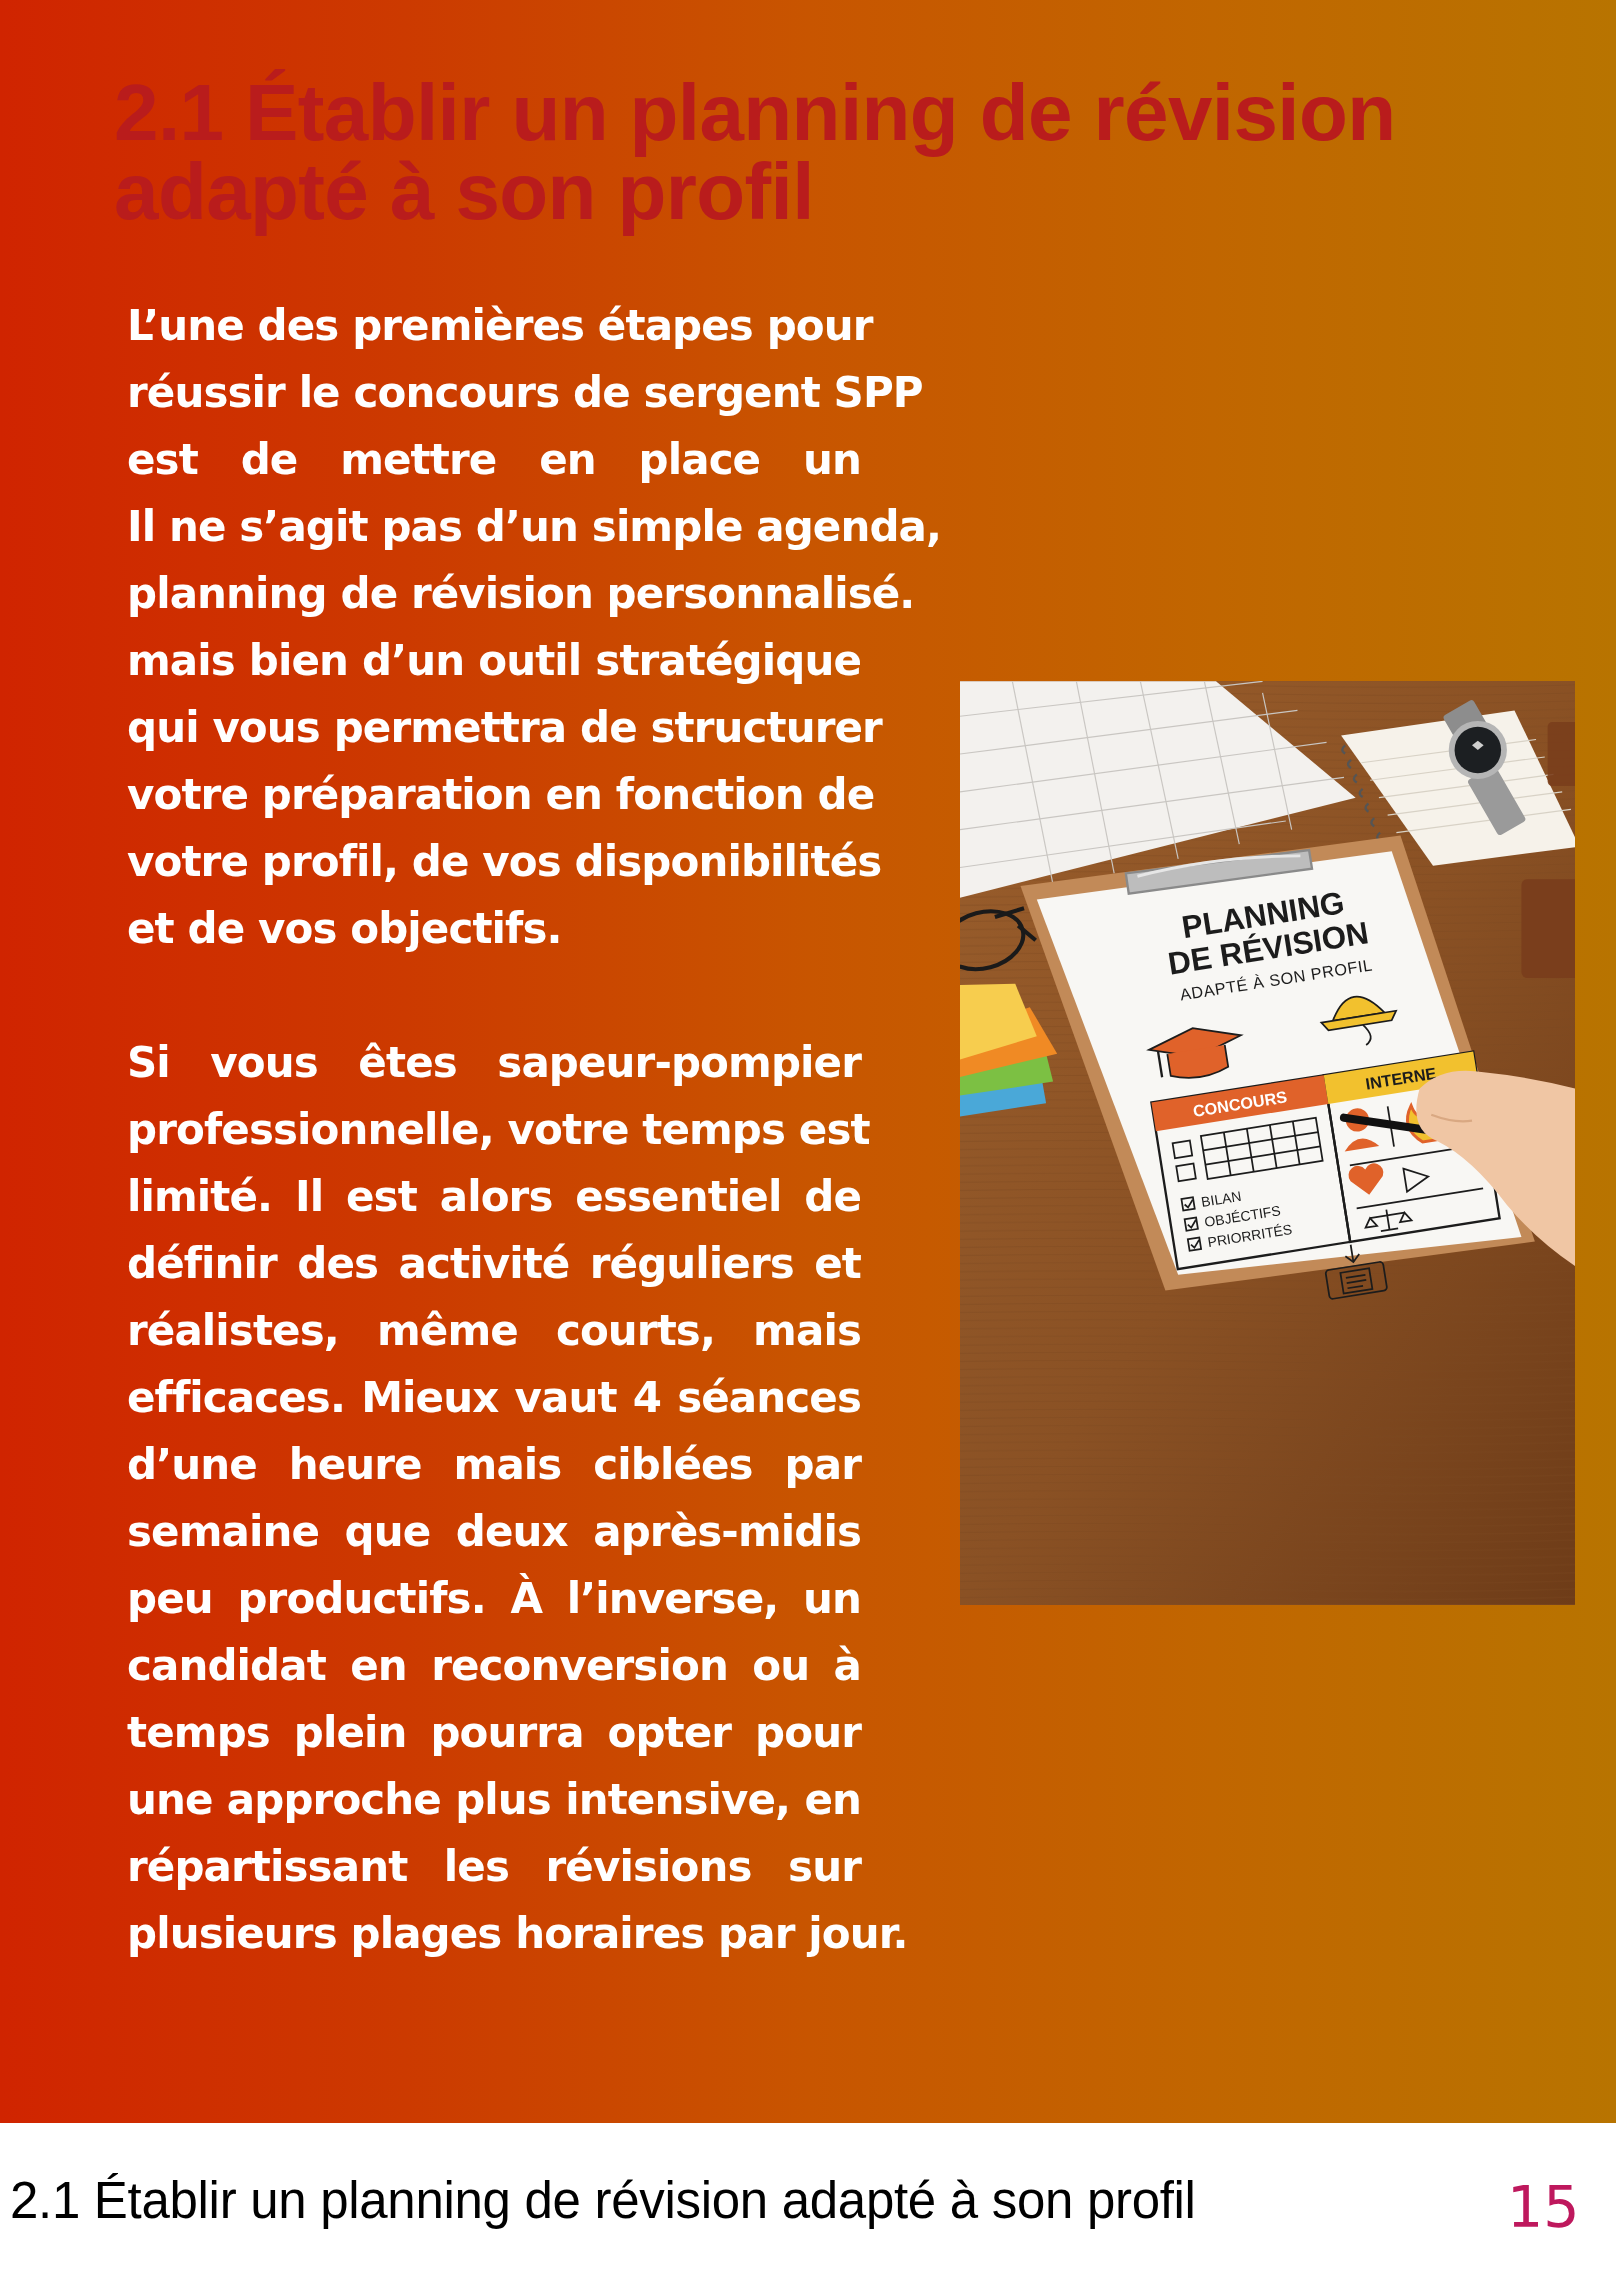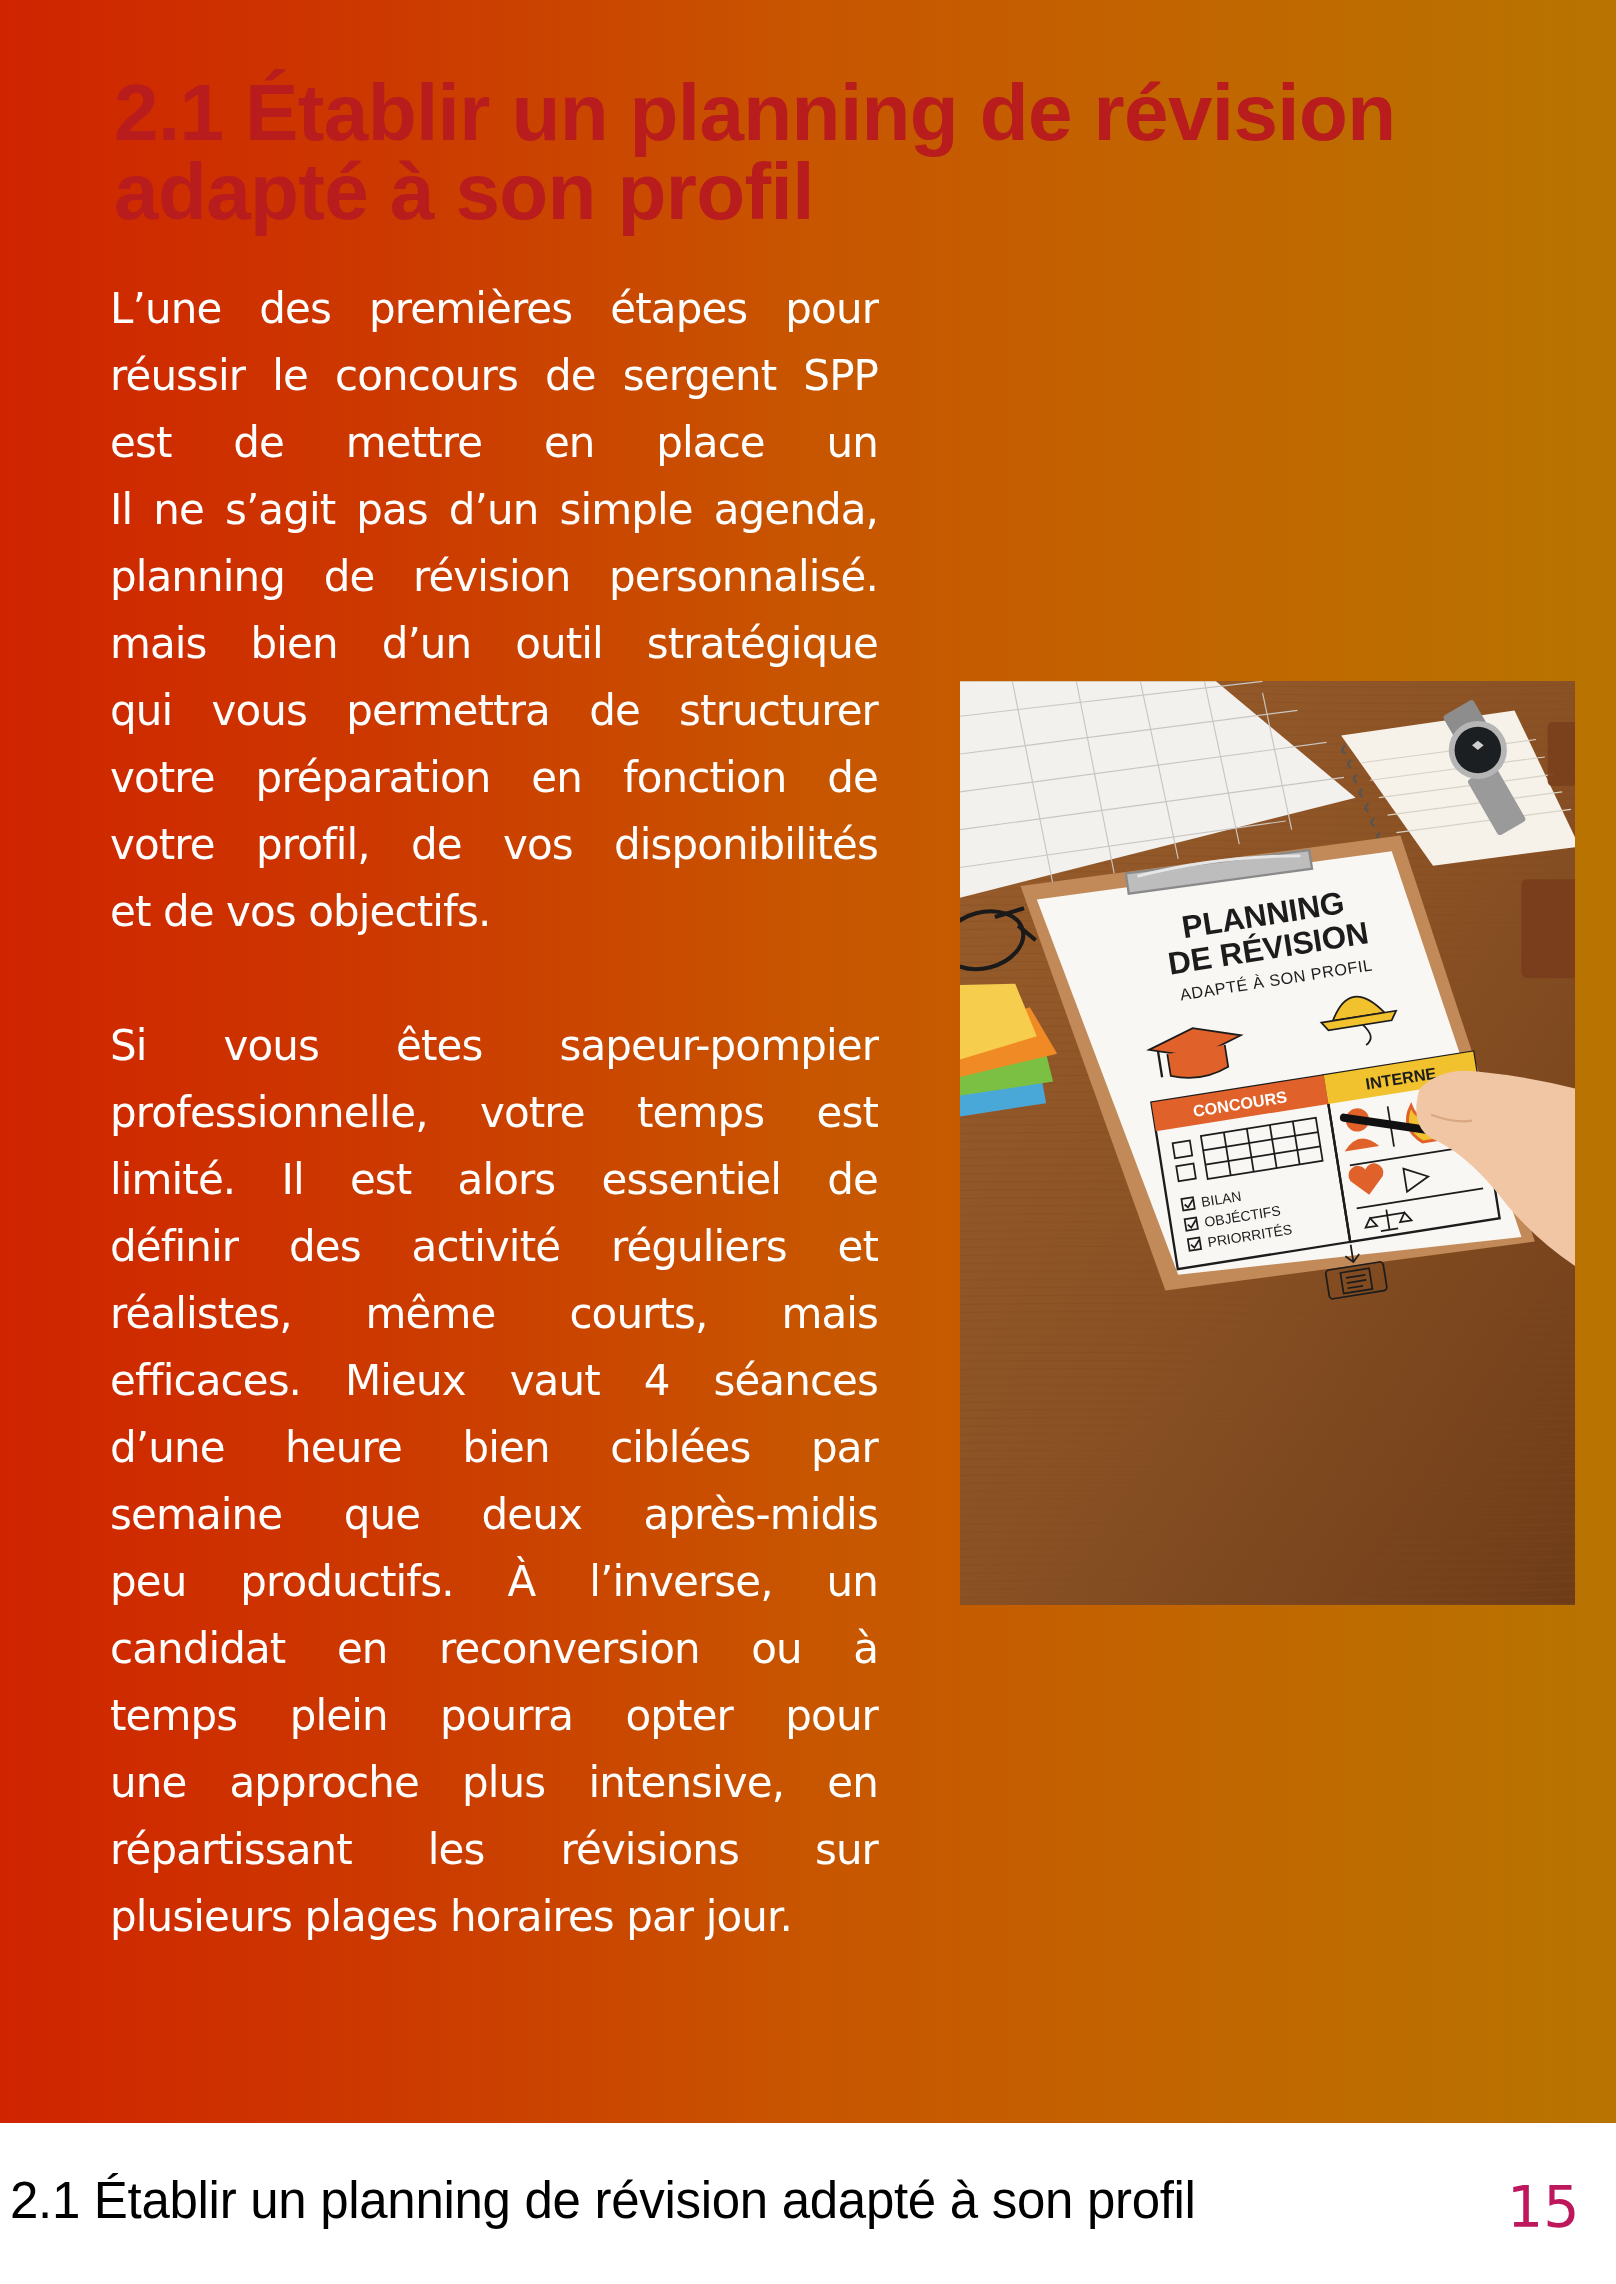--- a/index.html
+++ b/index.html
@@ -13,21 +13,21 @@
     font-family: "Liberation Sans", sans-serif; font-weight: 700;
     font-size: 80px; line-height: 79px; color: #b91c1c;
     letter-spacing: -0.6px; margin: 0;
   }
   .title .tline { display: block; white-space: nowrap; }
   .body-text {
     position: absolute; left: 110px; top: 275px; width: 768px;
     font-family: "DejaVu Sans", sans-serif; color: #ffffff;
     font-size: 42px; line-height: 67px;
   }
-  .para { margin: 0; }
+  .para { margin: 17px; font-weight: bold; }
   .para + .para { margin-top: 67px; }
   .bline {
     display: block; height: 67px; white-space: nowrap;
     text-align: justify; text-align-last: justify;
     letter-spacing: -0.9px;
   }
   .bline.last { text-align-last: left; }
   .figure {
     position: absolute; left: 960px; top: 681px; width: 615px; height: 924px;
     overflow: hidden; background: #8a5226;
@@ -70,21 +70,21 @@
     <span class="bline">votre profil, de vos disponibilités</span>
     <span class="bline last">et de vos objectifs.</span>
   </p>
   <p class="para">
     <span class="bline">Si vous êtes sapeur-pompier</span>
     <span class="bline">professionnelle, votre temps est</span>
     <span class="bline">limité. Il est alors essentiel de</span>
     <span class="bline">définir des activité réguliers et</span>
     <span class="bline">réalistes, même courts, mais</span>
     <span class="bline">efficaces. Mieux vaut 4 séances</span>
-    <span class="bline">d’une heure bien ciblées par</span>
+    <span class="bline">d’une heure mais ciblées par</span>
     <span class="bline">semaine que deux après-midis</span>
     <span class="bline">peu productifs. À l’inverse, un</span>
     <span class="bline">candidat en reconversion ou à</span>
     <span class="bline">temps plein pourra opter pour</span>
     <span class="bline">une approche plus intensive, en</span>
     <span class="bline">répartissant les révisions sur</span>
     <span class="bline last">plusieurs plages horaires par jour.</span>
   </p>
 </div>
 

